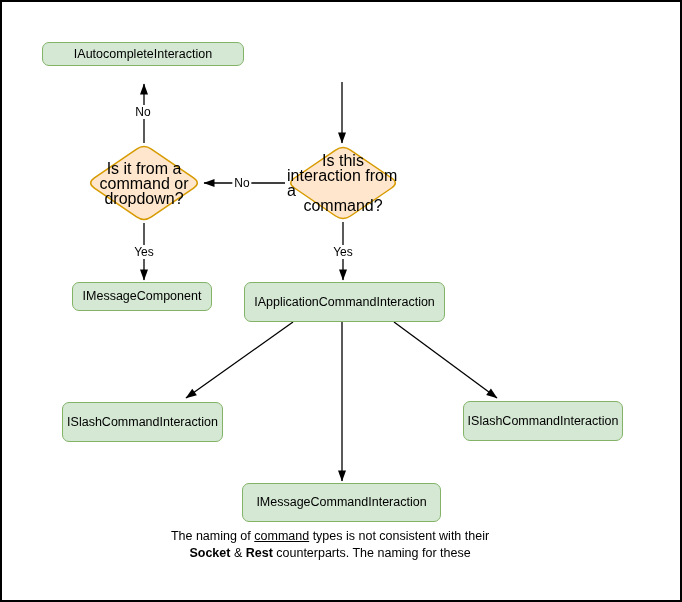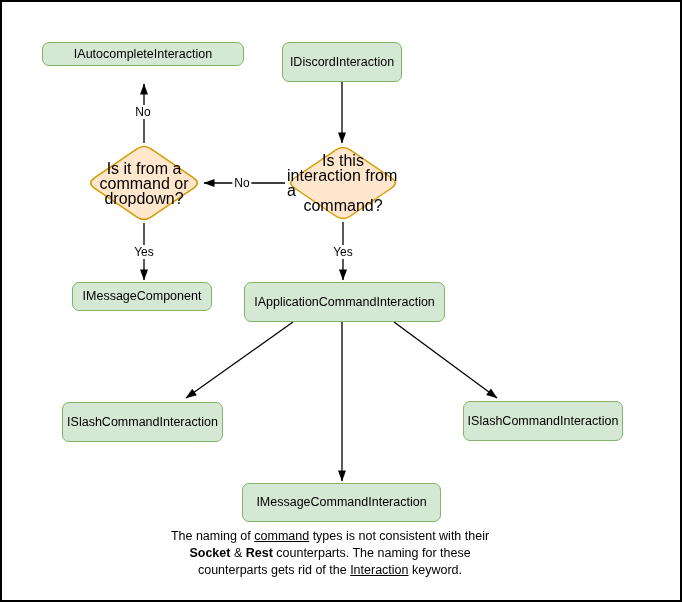--- a/index.html
+++ b/index.html
@@ -100,23 +100,20 @@
 
     <path d="M149.4,147.1 L191.6,175.9 Q199,181 191.6,186.1 L149.4,214.9 Q142,220 134.6,214.9
              L92.4,186.1 Q85,181 92.4,175.9 L134.6,147.1 Q142,142 149.4,147.1 Z" fill="#ffe6cc" stroke="#d79b00" stroke-width="1.5"></path>
     <path d="M348.5,148.1 L389.6,176 Q397,181 389.6,186 L348.5,214 Q341,219 333.6,214
              L292.5,186 Q285,181 292.5,176 L333.6,148.1 Q341,143 348.5,148.1 Z" fill="#ffe6cc" stroke="#d79b00" stroke-width="1.5"></path>
   </svg>
 
   <div class="node node-autocomplete">
     <span>IAutocompleteInteraction</span>
   </div>
-  <div class="node node-discord">
-    <span>IDiscordInteraction</span>
-  </div>
   <div class="node node-message-component">
     <span>IMessageComponent</span>
   </div>
   <div class="node node-application-command">
     <span>IApplicationCommandInteraction</span>
   </div>
   <div class="node node-user-command">
     <span>ISlashCommandInteraction</span>
   </div>
   <div class="node node-slash-command">
@@ -138,16 +135,15 @@
   </div>
 
   <span class="edge-label edge-label-no1">No</span>
   <span class="edge-label edge-label-no2">No</span>
   <span class="edge-label edge-label-yes1">Yes</span>
   <span class="edge-label edge-label-yes2">Yes</span>
 
   <div class="note">
     <div class="line"><span>The naming of </span><span class="u">command</span><span> types is not consistent with their</span></div>
     <div class="line"><span class="b">Socket</span><span> &amp; </span><span class="b">Rest</span><span> counterparts. The naming for these</span></div>
-    <div class="line"><span>counterparts gets rid of the </span><span class="u">Interaction</span><span> keyword.</span></div>
   </div>
 
 </div>
 
 </body></html>

